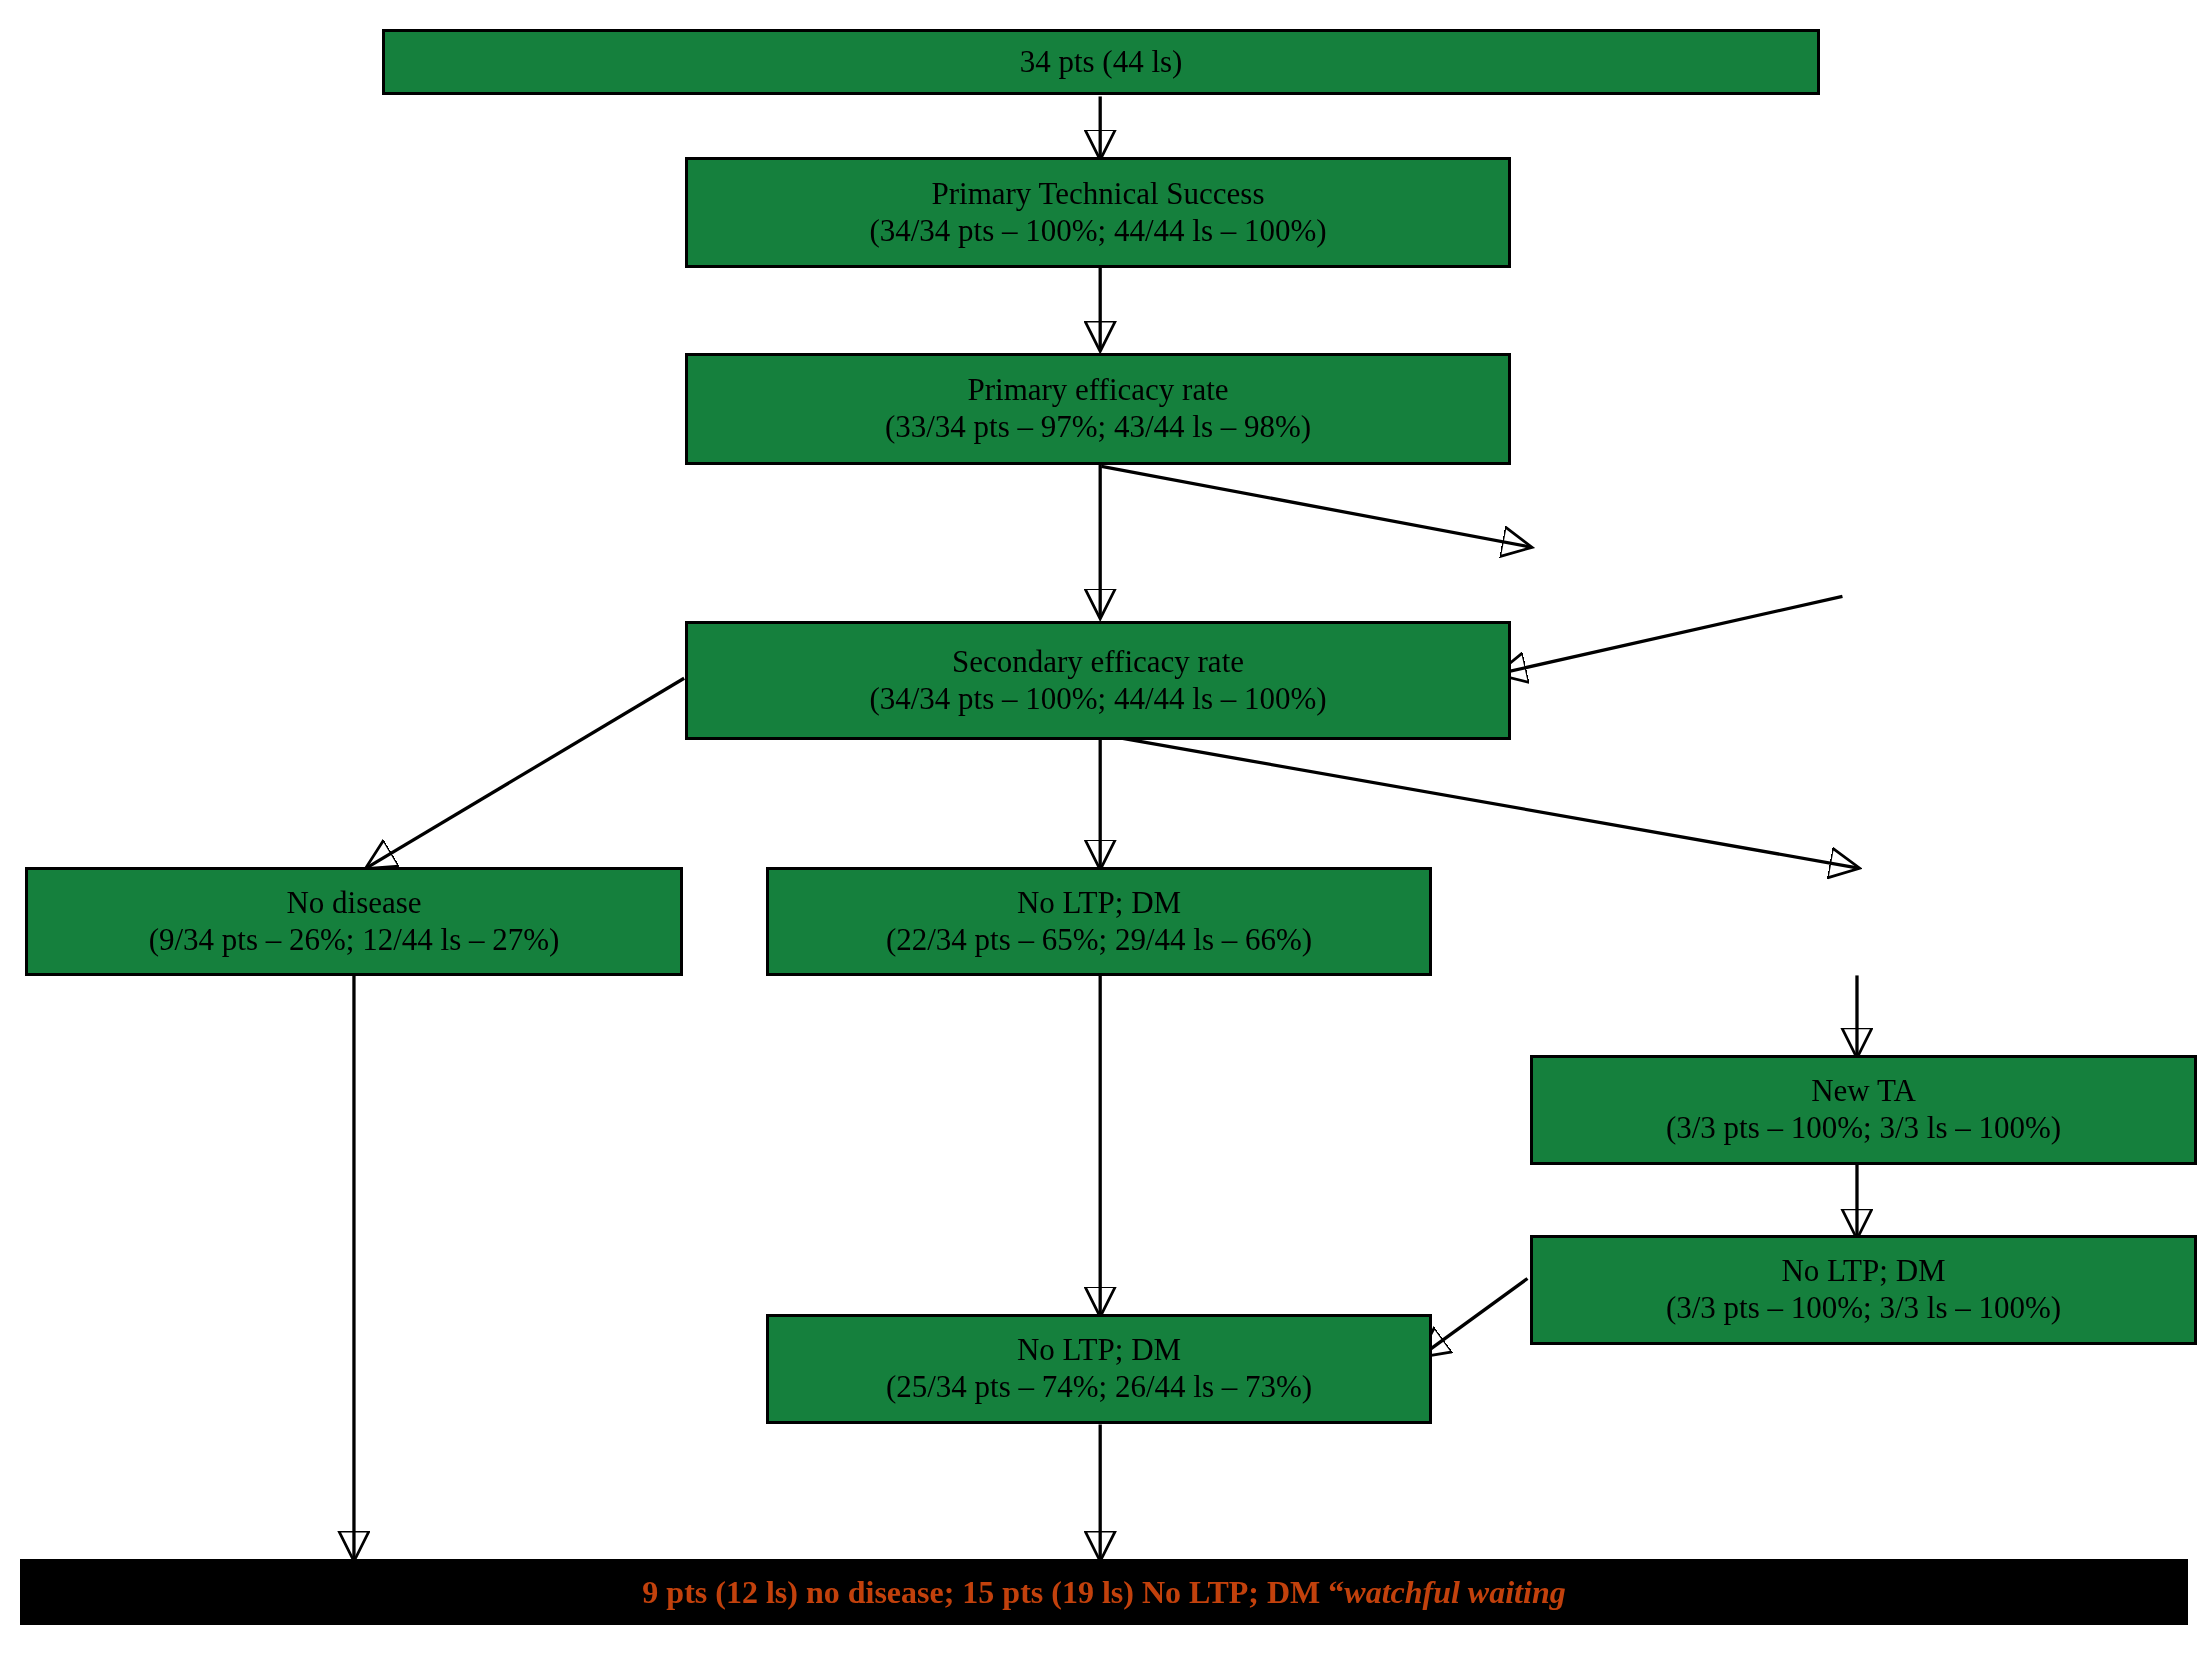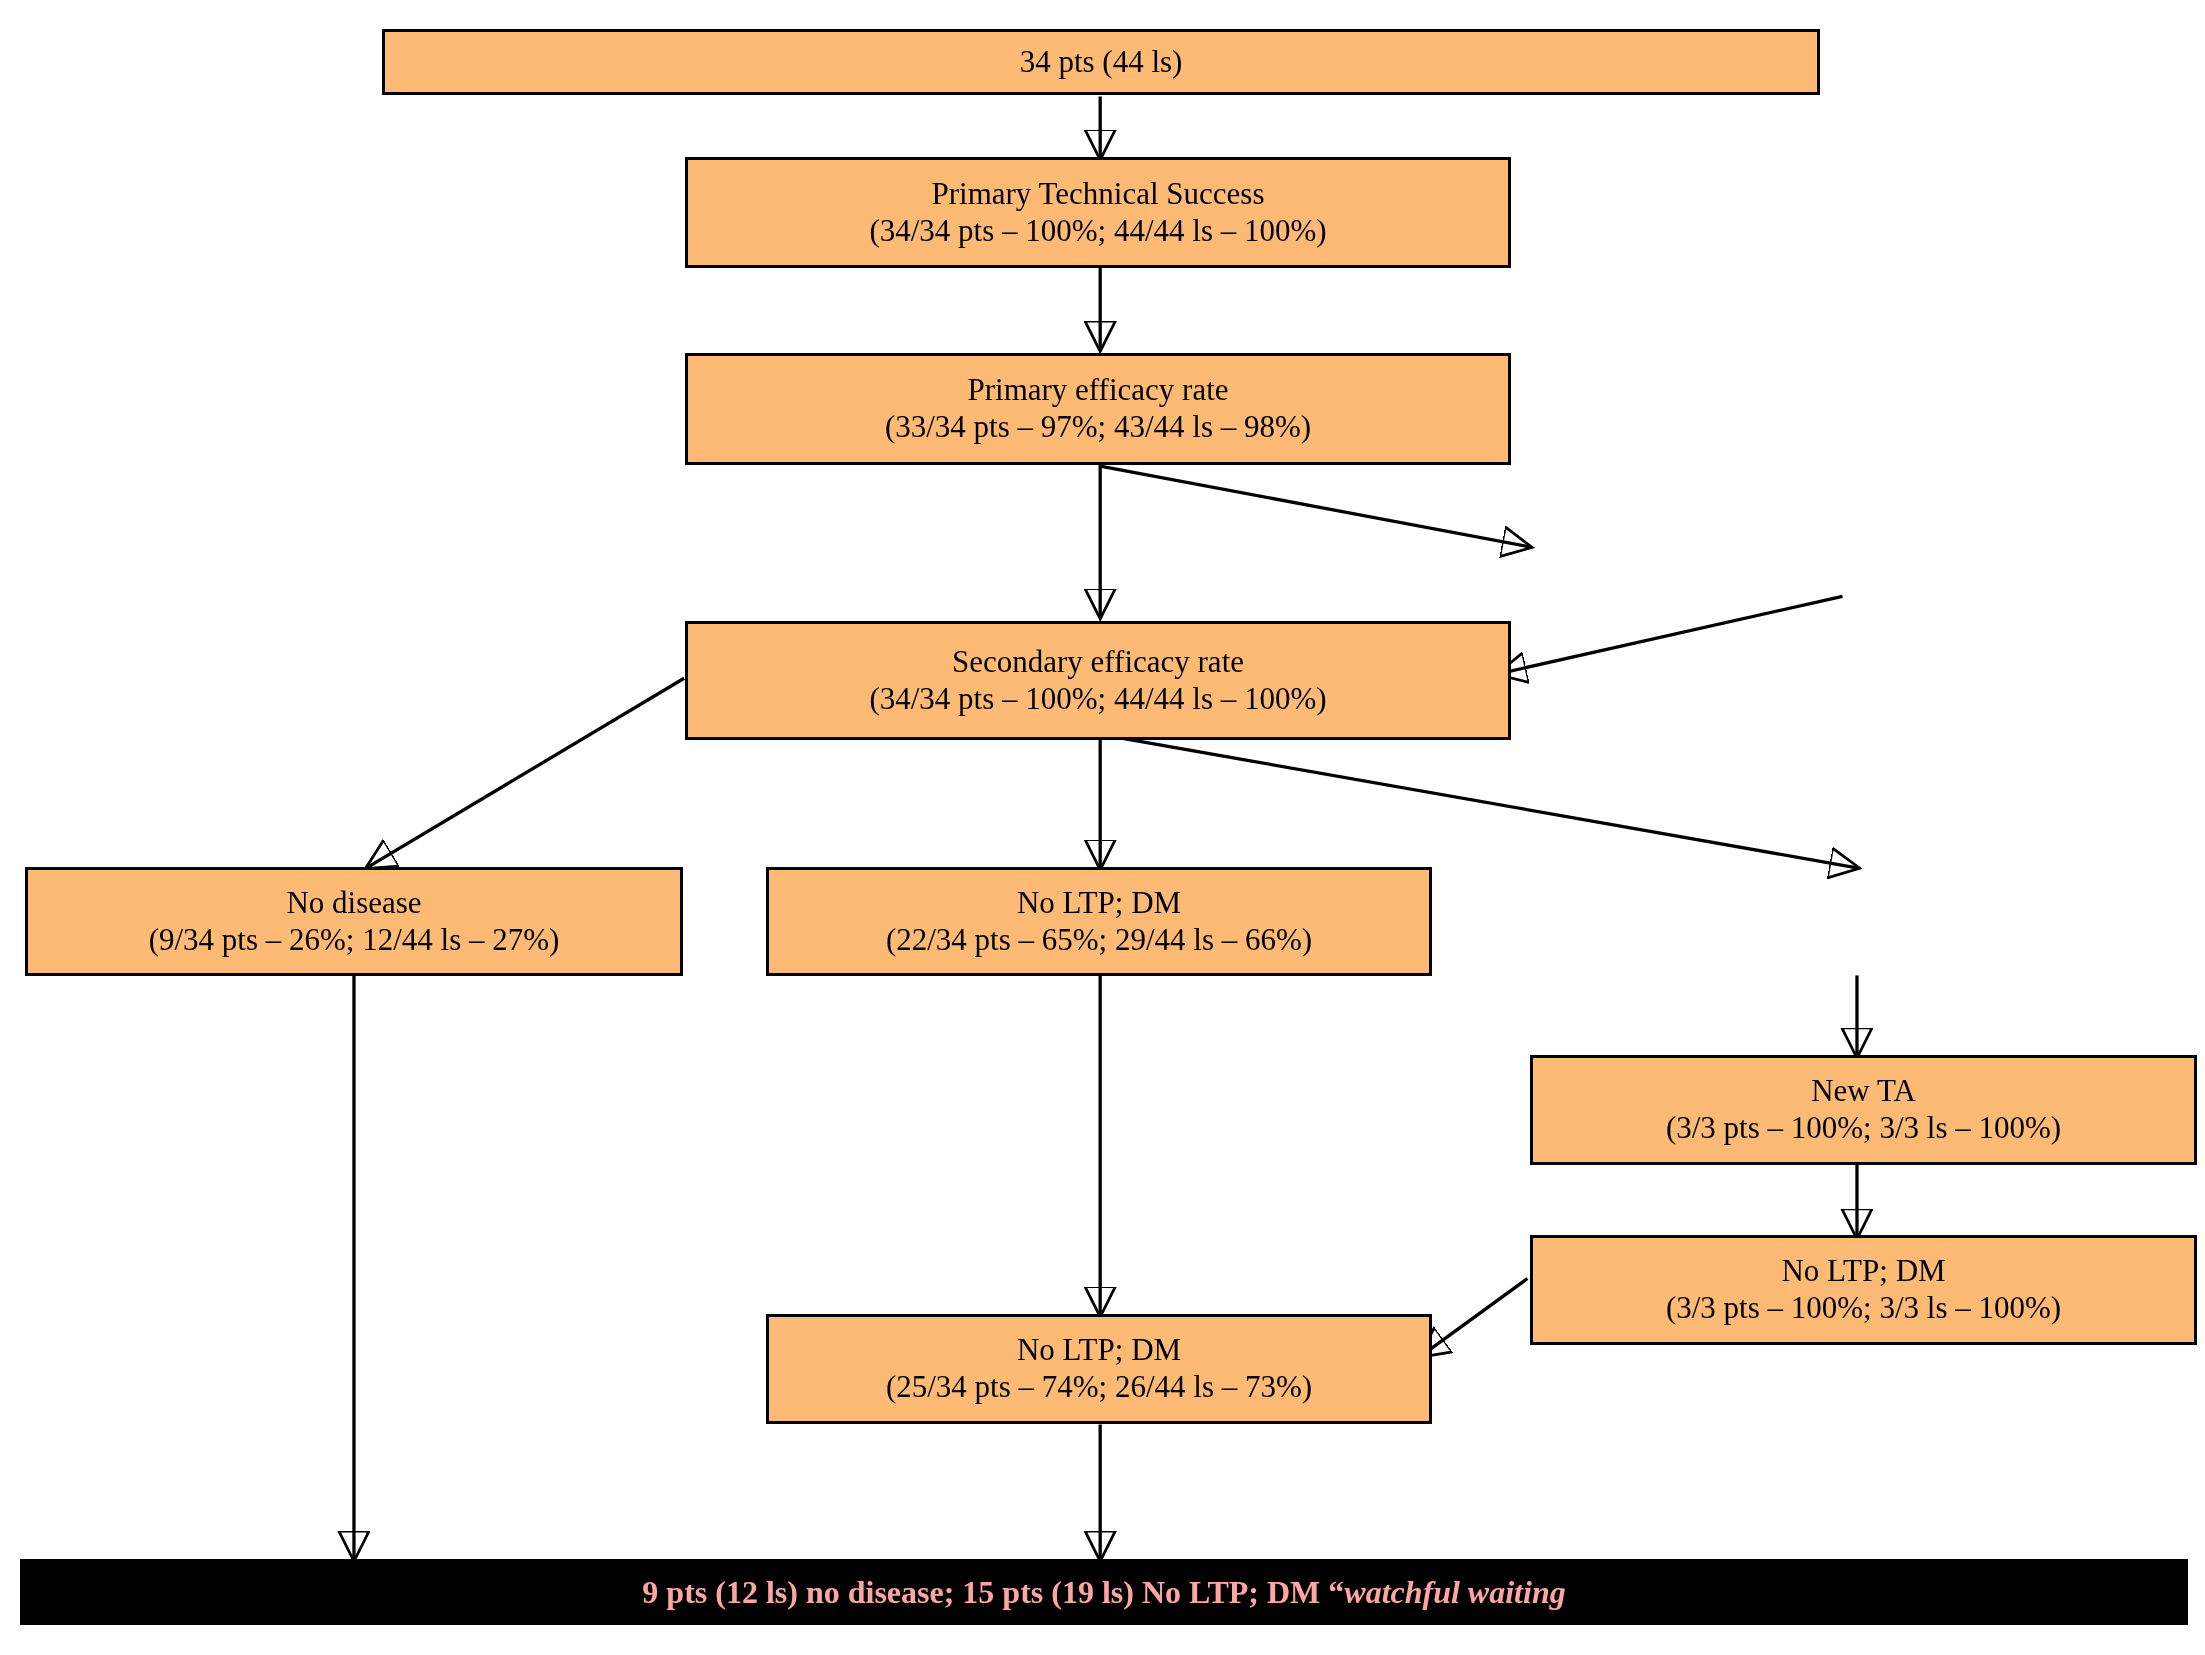--- a/index.html
+++ b/index.html
@@ -12,21 +12,21 @@
     position: relative;
     width: 2205px;
     height: 1655px;
     background: #ffffff;
     font-family: "Liberation Serif", "DejaVu Serif", serif;
     overflow: hidden;
   }
   .node {
     position: absolute;
     box-sizing: border-box;
-    background: #fdba74;
+    background: #15803d;
     border: 3.3px solid #000000;
     display: flex;
     flex-direction: column;
     align-items: center;
     justify-content: center;
     text-align: center;
     color: #000000;
     line-height: 1.18;
     z-index: 3;
   }
@@ -36,21 +36,21 @@
     white-space: nowrap;
     font-size: 31px;
   }
   .node.single .line1 {
     font-size: 31px;
   }
   .banner {
     position: absolute;
     box-sizing: border-box;
     background: #000000;
-    color: #fca5a5;
+    color: #c2410c;
     display: flex;
     align-items: center;
     justify-content: center;
     text-align: center;
     font-weight: bold;
     font-size: 32px;
     letter-spacing: 0px;
     white-space: nowrap;
     z-index: 3;
   }

